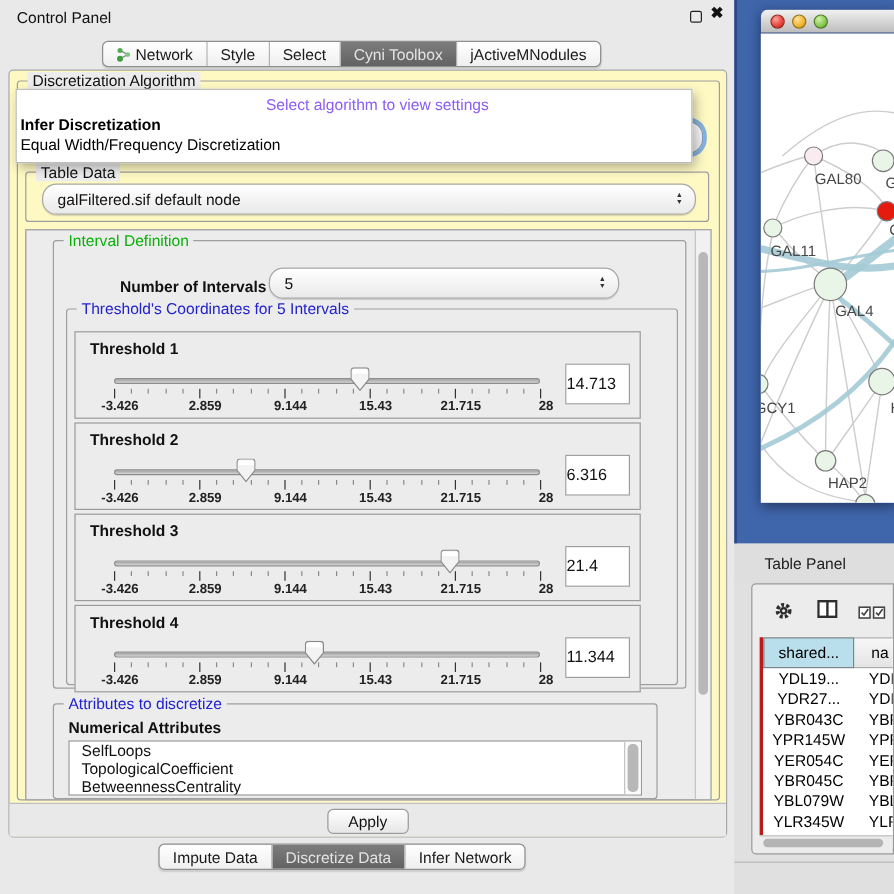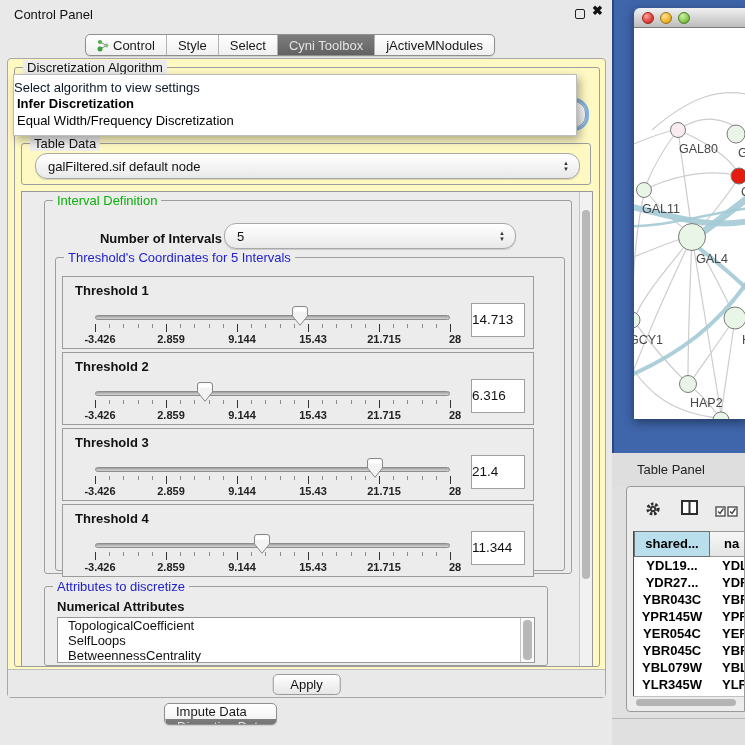--- a/index.html
+++ b/index.html
@@ -13,21 +13,21 @@
   .cp-title { position:absolute; left:14px; top:7px; font-size:13px; color:#111; }
   .float-btn { position:absolute; left:575px; top:9px; width:10px; height:10px; border:1.5px solid #222; border-radius:2px; }
   .close-btn { position:absolute; left:592px; top:3px; font-size:13px; font-weight:bold; color:#111; }
 
   .seg-ctl { position:absolute; display:flex; height:22px; border:1px solid #8f8f8f; border-radius:5px;
              overflow:hidden; background:linear-gradient(#ffffff,#efefef); font-size:13px; box-shadow:0 1px 1px rgba(0,0,0,.12); }
   .seg { display:flex; align-items:center; gap:4px; padding:0 11px; border-left:1px solid #b3b3b3; color:#1a1a1a; white-space:nowrap; cursor:default; }
   .seg:first-child { border-left:none; }
   .seg.selected { background:linear-gradient(#7d7d7d,#626262); color:#e3e3e3; }
   #top-tabs { left:85px; top:34px; }
-  #bottom-tabs { left:164px; top:703px;flex-direction:column; }
+  #bottom-tabs { left:132px; top:703px; }
 
   .content-panel { position:absolute; left:7px; top:58px; width:599px; height:640px;
                    border:1px solid #a8a8a8; border-radius:4px; background:#fef9c3; }
 
   .groupbox { position:absolute; border:1px solid #9e9e9e; border-radius:3px; }
   .gb-title { position:absolute; left:8px; top:-8px; background:#ececec; padding:0 4px; font-size:13px; color:#111; white-space:nowrap; }
   .gb-title.green { color:#0ab00a; }
   .gb-title.blue  { color:#2222cc; }
 
   
@@ -78,21 +78,21 @@
   #attr-list .thumb { top:2px; bottom:2px; width:9px; }
 
   .apply-row { position:absolute; left:0; right:0; top:610px; height:28px; border-top:1px solid #bcbcbc; background:#e9e9e9; }
   #apply-btn { position:absolute; left:50%; top:4px; transform:translateX(-50%); height:21px; padding:0 17px;
                border:1px solid #9a9a9a; border-radius:5px; background:linear-gradient(#ffffff,#e6e6e6);
                font-size:13px; color:#111; font-family:inherit; }
 
   
   #popup { position:absolute; left:13px; top:74px; width:564px; height:62px; background:#fff;
            border:1px solid #bdbdbd; box-shadow:3px 4px 9px rgba(0,0,0,.32); z-index:60; }
-  #popup-prompt { color:#0f172a; font-size:13px; margin-top:5px; }
+  #popup-prompt { text-align:center; color:#8b5cf6; font-size:13px; margin-top:5px;margin-left:39px; }
   .popup-item { font-size:13px; color:#000; padding-left:3px; line-height:17px; white-space:nowrap; }
   .popup-item.bold { font-weight:bold; }
 
   
   .right-col { position:absolute; left:612px; top:0; width:133px; height:745px; background:#e0e0e0; }
   .desktop { position:absolute; left:0; top:0; width:133px; height:453px; background:#3f65ab; border-left:2px solid #2a4687; }
   .net-window { position:absolute; left:20px; top:8px; width:113px; height:411px; box-shadow:0 3px 10px rgba(0,0,0,.45); }
   .nw-titlebar { position:absolute; left:0; top:0; right:0; height:20px; background:linear-gradient(#f1f1f1,#bdbdbd);
                  border-bottom:1px solid #7a7a7a; border-radius:6px 0 0 0; }
   .tl { position:absolute; top:4px; width:12px; height:12px; border-radius:50%; }
@@ -103,21 +103,21 @@
 
   .tp-strip { position:absolute; left:0; top:453px; width:133px; height:33px; background:#dedede; }
   .tp-title { position:absolute; left:25px; top:9px; font-size:13px; color:#222; }
 
   .table-window { position:absolute; left:14px; top:486px; width:119px; height:226px;
                   border:1px solid #9a9a9a; border-radius:4px 0 0 4px; background:#ececec; overflow:hidden; }
   .tw-toolbar { position:absolute; left:0; top:0; right:0; height:42px; }
   .tw-icon { position:absolute; top:14px; }
   #gear-ic { left:18px; }  #col-ic { left:54px; top:13px; }  #chk-ic { left:88px; top:16px; }
 
-  .tw-table { position:absolute; left:6px; top:44px; right:0; height:165px; background:#fff; overflow:hidden; border-left:1px solid #b91c1c;font-weight:bold; }
+  .tw-table { position:absolute; left:6px; top:44px; right:0; height:165px; background:#fff; overflow:hidden; border-left:3px solid #b91c1c; }
   .th-row { position:absolute; left:0; top:0; height:26px; display:flex; width:200px; }
   .th-cell { font-size:13px; color:#000; height:26px; line-height:24px; }
   .th-c1 { width:76px; background:#b9dfec; border:1px solid #707070; text-align:center; }
   .th-c2 { width:80px; background:linear-gradient(#f7f7f7,#e4e4e4); border:1px solid #9a9a9a; border-left:none; padding-left:14px; }
   .trow { position:absolute; left:0; height:17px; display:flex; width:200px; font-size:13px; color:#000; background:#fff; }
   .td-c1 { width:76px; text-align:center; line-height:17px; }
   .td-c2 { width:80px; padding-left:12px; line-height:17px; white-space:nowrap; overflow:hidden; }
   .hscroll { position:absolute; left:6px; right:0; top:209px; height:10px; background:#ececec; border-top:1px solid #c0c0c0; }
   .hscroll .thumb { position:absolute; left:3px; top:1.5px; width:100px; height:7px; border-radius:3.5px; background:#b4b4b4; }
   .tp-bottom-line { position:absolute; left:0; right:0; top:718px; height:1px; background:#b9b9b9; }
@@ -137,21 +137,21 @@
 
     <div class="seg-ctl" id="top-tabs">
         <div class="seg">
           <svg width="12" height="13" viewBox="0 0 12 13">
             <line x1="3" y1="3" x2="9.5" y2="6.5" stroke="#888" stroke-width="1"></line>
             <line x1="3" y1="10" x2="9.5" y2="6.5" stroke="#888" stroke-width="1"></line>
             <circle cx="3" cy="3" r="2.1" fill="#4fae4f"></circle>
             <circle cx="3" cy="10" r="2.5" fill="#3f9e3f"></circle>
             <circle cx="9.5" cy="6.5" r="1.9" fill="#7cc87c"></circle>
           </svg>
-          <span>Control</span>
+          <span>Network</span>
         </div>
         <div class="seg">
           <span>Style</span>
         </div>
         <div class="seg">
           <span>Select</span>
         </div>
         <div class="seg selected">
           <span>Cyni Toolbox</span>
         </div>
@@ -383,22 +383,22 @@
 </div>
         </div>
 
         <div class="groupbox" id="attr-group">
           <span class="gb-title blue">Attributes to discretize</span>
           <span id="attr-list-title">Numerical Attributes</span>
           <div id="attr-list">
             <div class="vscroll">
                 <div class="thumb"></div>
               </div>
-          <div class="attr-item">TopologicalCoefficient</div>
-              <div class="attr-item">SelfLoops</div>
+          <div class="attr-item">SelfLoops</div>
+              <div class="attr-item">TopologicalCoefficient</div>
               <div class="attr-item">BetweennessCentrality</div>
             </div>
         </div>
 
         <div class="vscroll">
           <div class="thumb" style="top:18px; height:369px;"></div>
         </div>
       </div>
 
       <div class="apply-row">

